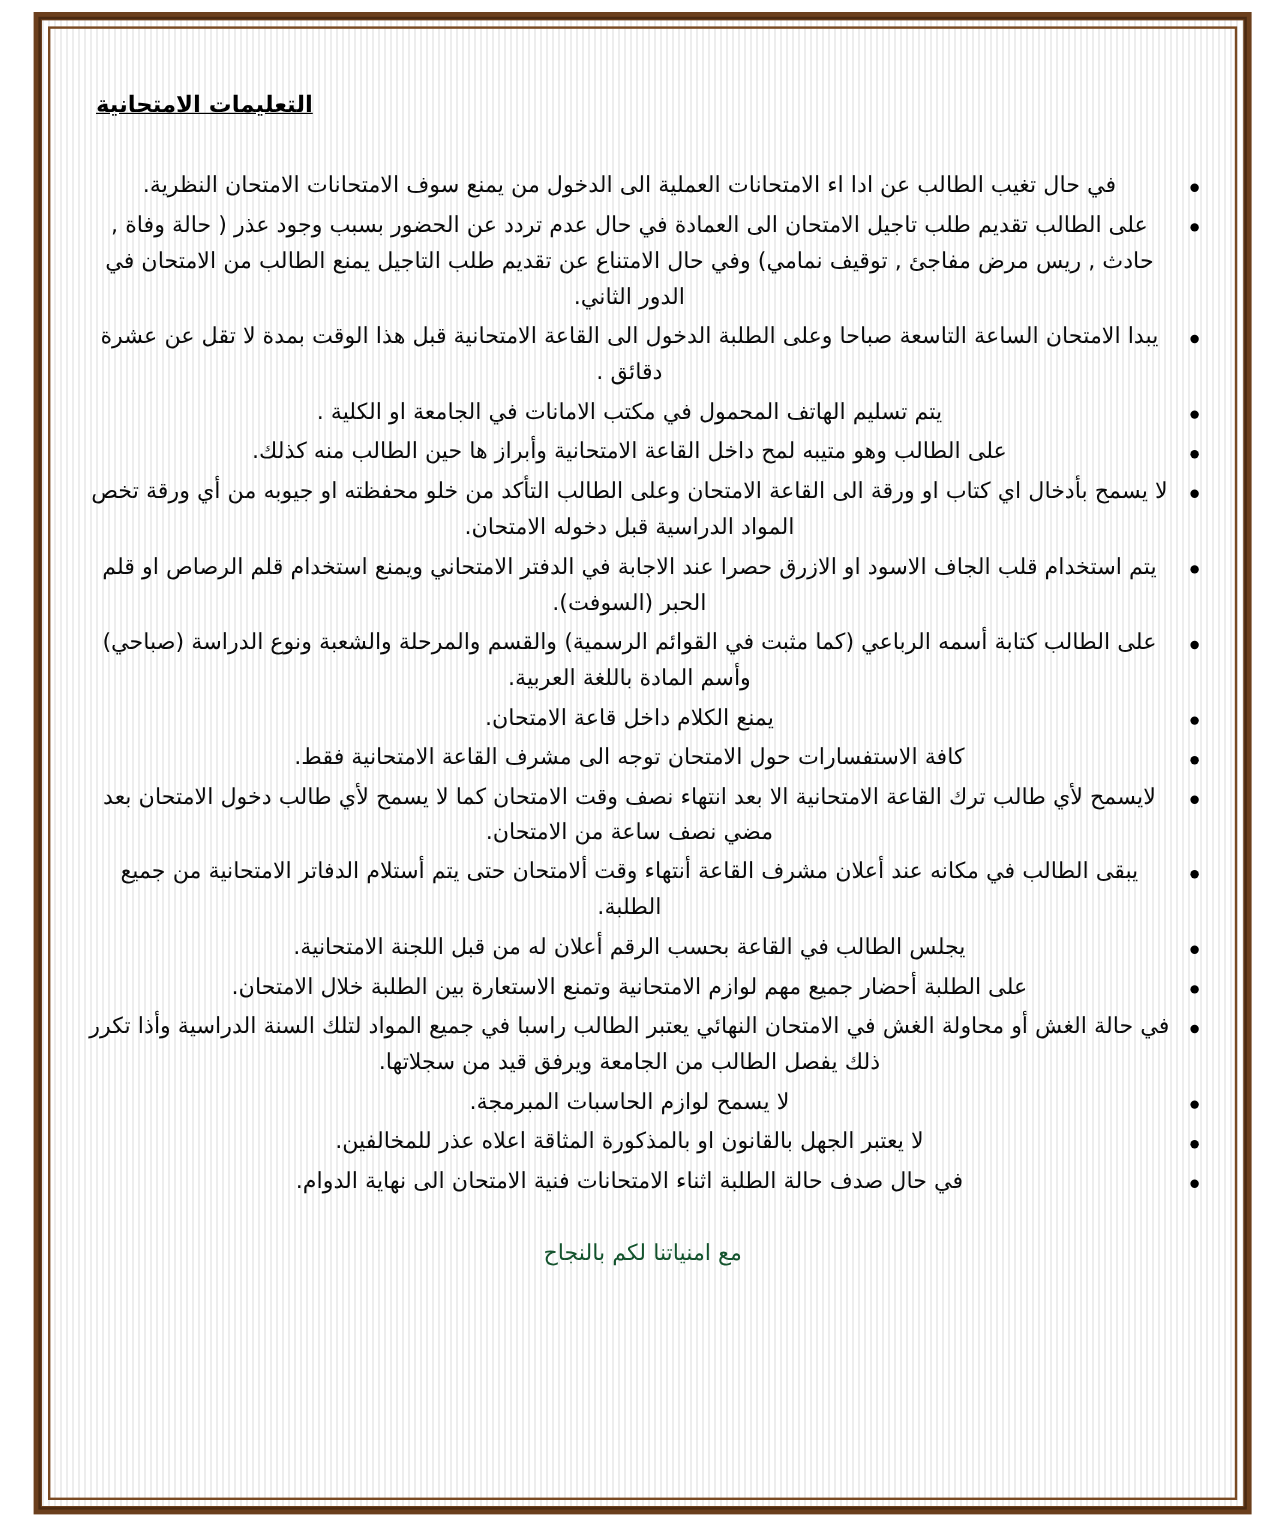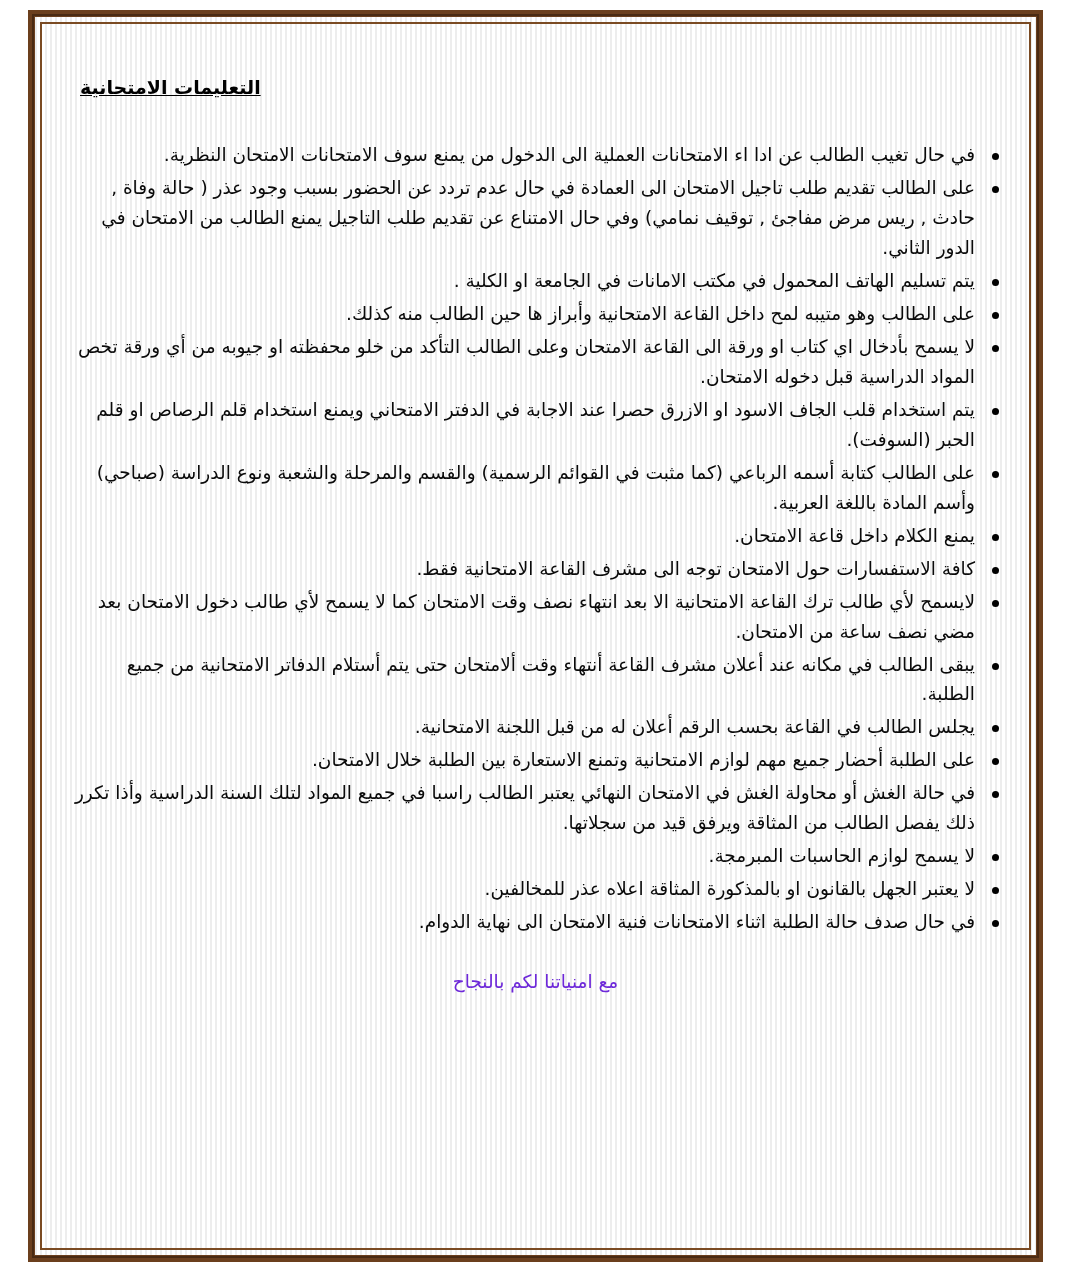--- a/index.html
+++ b/index.html
@@ -77,40 +77,41 @@
     list-style: none;
     margin: 42px 10px 0 14px;
     padding: 0;
   }
   ul.items li {
     position: relative;
     display: block;
     font-size: 18.5px;
     line-height: 1.62;
     color: #0a0a0a;
+    text-align: center;
     padding: 0 34px 0 8px;
     margin-bottom: 3px;
     direction: rtl;
   }
   ul.items li::before {
     content: "";
     position: absolute;
     right: 10px;
     top: 13px;
     width: 7px;
     height: 7px;
     background: #000;
     border-radius: 50%;
   }
 
   .closing {
     margin: 34px 0 0 0;
     text-align: center;
     font-size: 18.5px;
-    color: #6d28d9;
+    color: #14532d;
     direction: rtl;
   }
   .signature {
     margin: 36px 0 0 0;
     text-align: right;
     font-size: 18px;
     color: #0a0a0a;
     direction: rtl;
     padding-right: 0;
     text-decoration: underline;
@@ -128,32 +129,33 @@
     <div class="frame-texture"></div>
     <div class="frame-inner"></div>
   </div>
 
   <div class="content">
     <div class="doc-title">التعليمات الامتحانية</div>
 
     <ul class="items">
       <li>في حال تغيب الطالب عن ادا اء الامتحانات العملية الى الدخول من يمنع سوف الامتحانات الامتحان النظرية.</li>
       <li>على الطالب تقديم طلب تاجيل الامتحان الى العمادة في حال عدم تردد عن الحضور بسبب وجود عذر ( حالة وفاة , حادث , ريس مرض مفاجئ , توقيف نمامي) وفي حال الامتناع عن تقديم طلب التاجيل يمنع الطالب من الامتحان في الدور الثاني.</li>
+      <li>يبدا الامتحان الساعة التاسعة صباحا وعلى الطلبة الدخول الى القاعة الامتحانية قبل هذا الوقت بمدة لا تقل عن عشرة دقائق .</li>
       <li>يتم تسليم الهاتف المحمول في مكتب الامانات في الجامعة او الكلية .</li>
       <li>على الطالب وهو متيبه لمح داخل القاعة الامتحانية وأبراز ها حين الطالب منه كذلك.</li>
       <li>لا يسمح بأدخال اي كتاب او ورقة الى القاعة الامتحان وعلى الطالب التأكد من خلو محفظته او جيوبه من أي ورقة تخص المواد الدراسية قبل دخوله الامتحان.</li>
       <li>يتم استخدام قلب الجاف الاسود او الازرق حصرا عند الاجابة في الدفتر الامتحاني ويمنع استخدام قلم الرصاص او قلم الحبر (السوفت).</li>
       <li>على الطالب كتابة أسمه الرباعي (كما مثبت في القوائم الرسمية) والقسم والمرحلة والشعبة ونوع الدراسة (صباحي) وأسم المادة باللغة العربية.</li>
       <li>يمنع الكلام داخل قاعة الامتحان.</li>
       <li>كافة الاستفسارات حول الامتحان توجه الى مشرف القاعة الامتحانية فقط.</li>
       <li>لايسمح لأي طالب ترك القاعة الامتحانية الا بعد انتهاء نصف وقت الامتحان كما لا يسمح لأي طالب دخول الامتحان بعد مضي نصف ساعة من الامتحان.</li>
       <li>يبقى الطالب في مكانه عند أعلان مشرف القاعة أنتهاء وقت ألامتحان حتى يتم أستلام الدفاتر الامتحانية من جميع الطلبة.</li>
       <li>يجلس الطالب في القاعة بحسب الرقم أعلان له من قبل اللجنة الامتحانية.</li>
       <li>على الطلبة أحضار جميع مهم لوازم الامتحانية وتمنع الاستعارة بين الطلبة خلال الامتحان.</li>
-      <li>في حالة الغش أو محاولة الغش في الامتحان النهائي يعتبر الطالب راسبا في جميع المواد لتلك السنة الدراسية وأذا تكرر ذلك يفصل الطالب من المثاقة ويرفق قيد من سجلاتها.</li>
+      <li>في حالة الغش أو محاولة الغش في الامتحان النهائي يعتبر الطالب راسبا في جميع المواد لتلك السنة الدراسية وأذا تكرر ذلك يفصل الطالب من الجامعة ويرفق قيد من سجلاتها.</li>
       <li>لا يسمح لوازم الحاسبات المبرمجة.</li>
       <li>لا يعتبر الجهل بالقانون او بالمذكورة المثاقة اعلاه عذر للمخالفين.</li>
       <li>في حال صدف حالة الطلبة اثناء الامتحانات فنية الامتحان الى نهاية الدوام.</li>
     </ul>
 
     <div class="closing">مع امنياتنا لكم بالنجاح</div>
 
     <div class="signature">
       <span class="signature-inner">اللجنة الامتحانية</span>
     </div>

